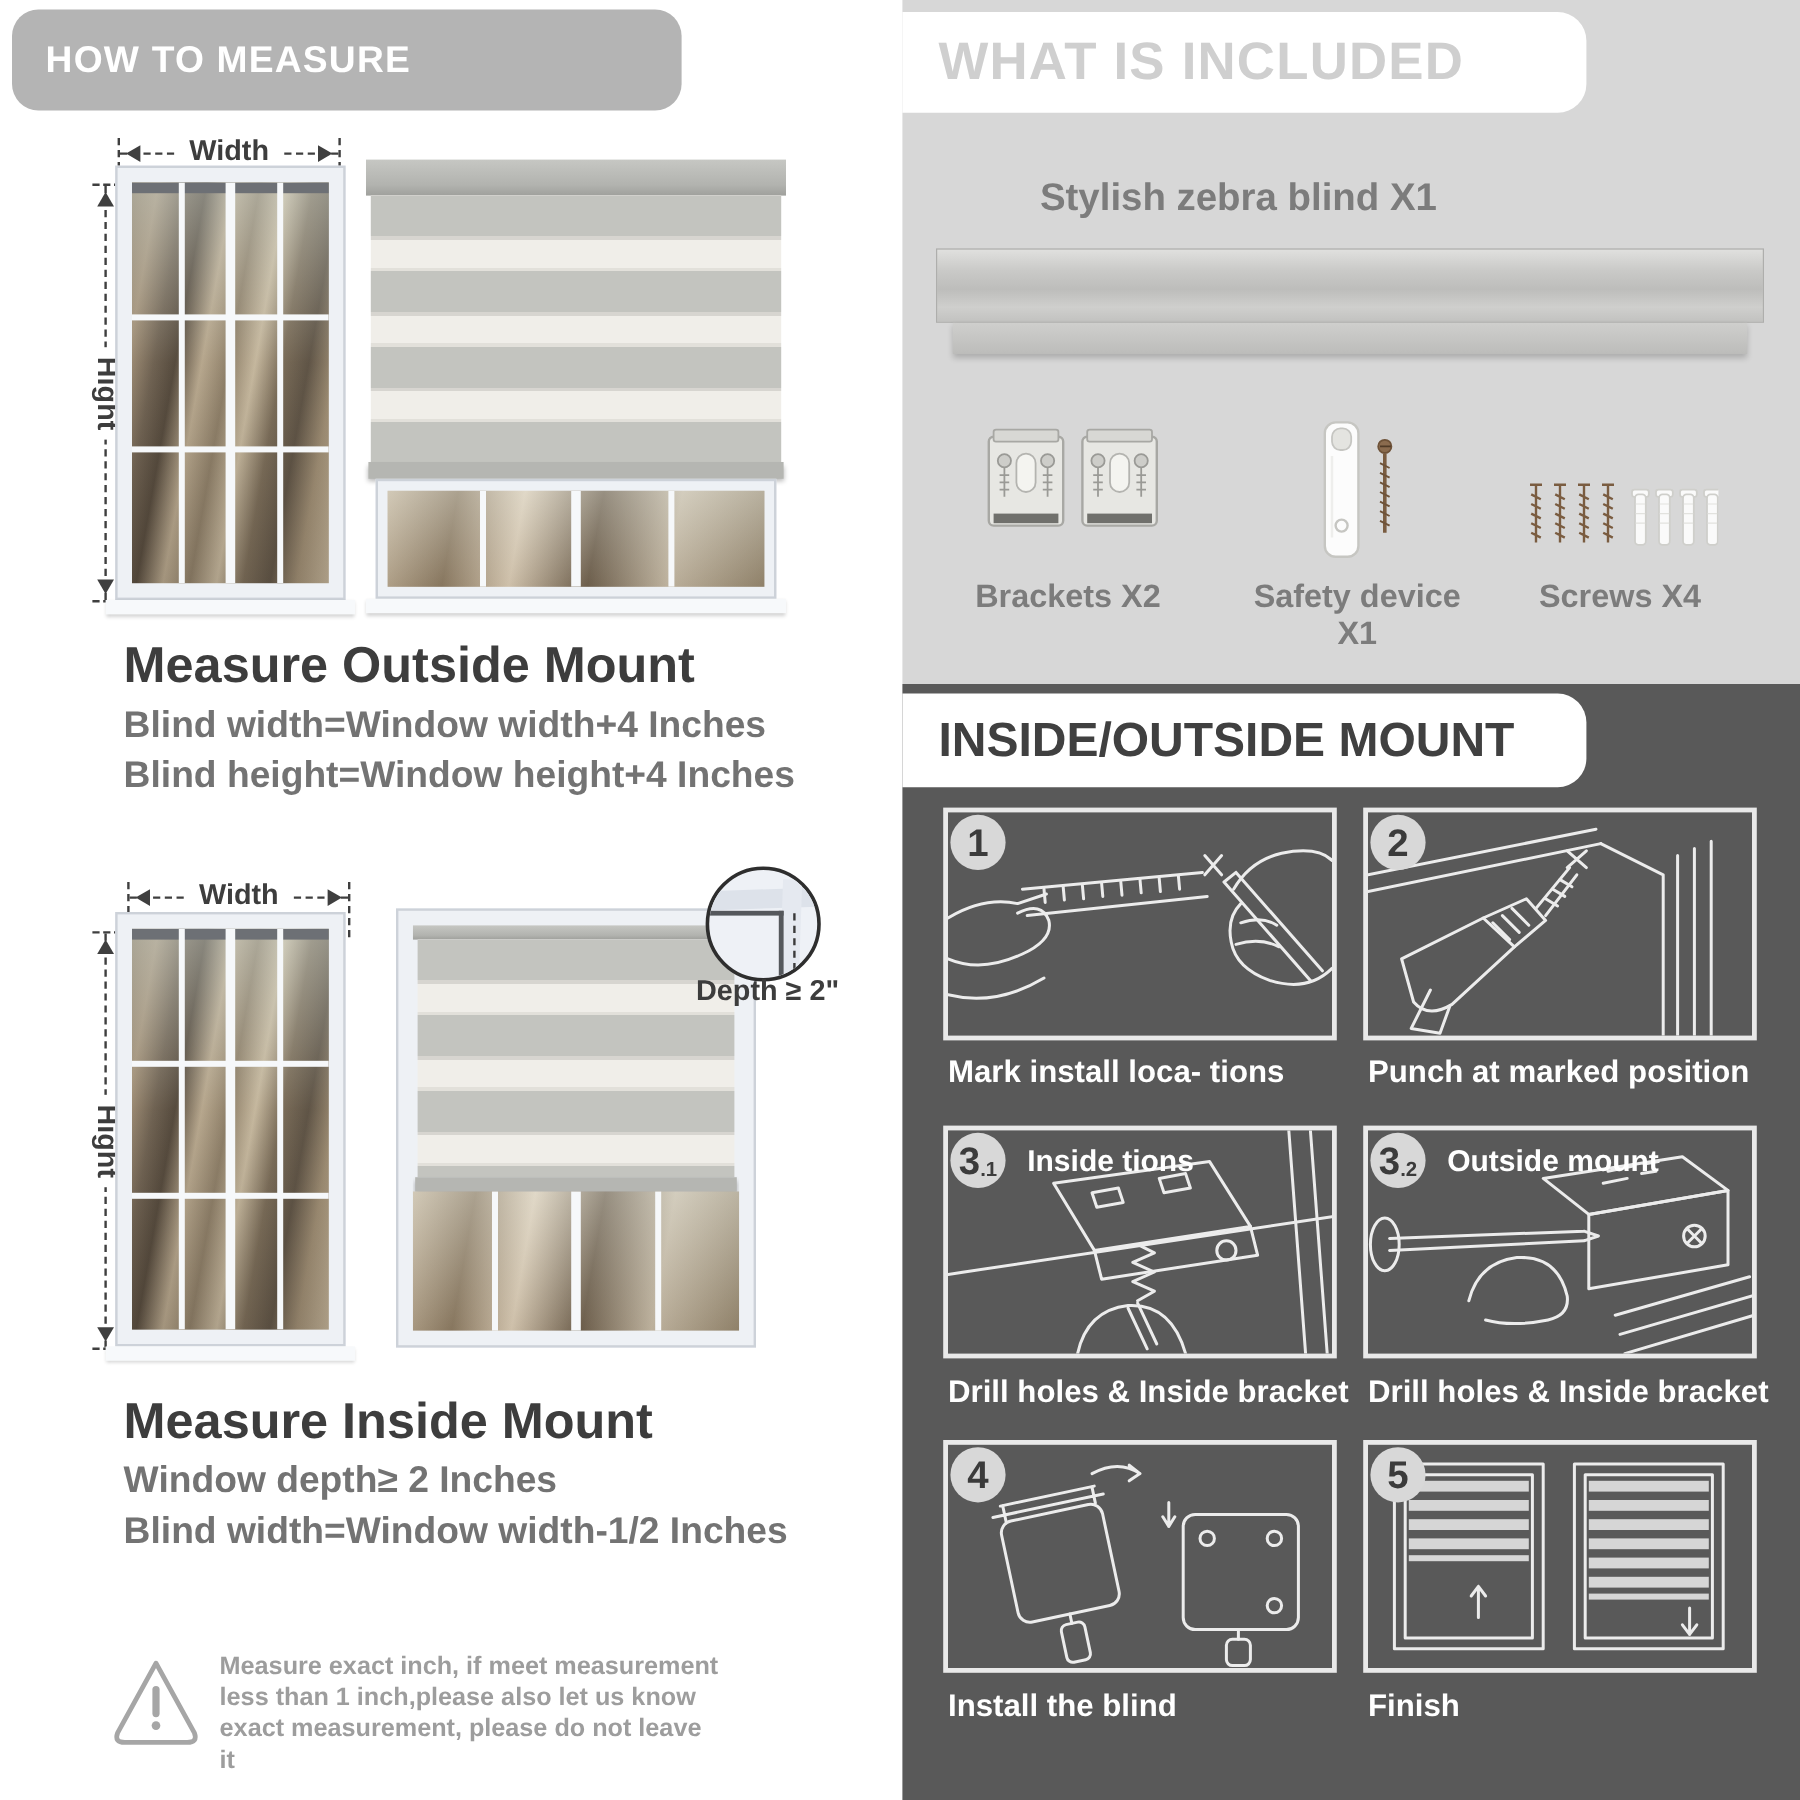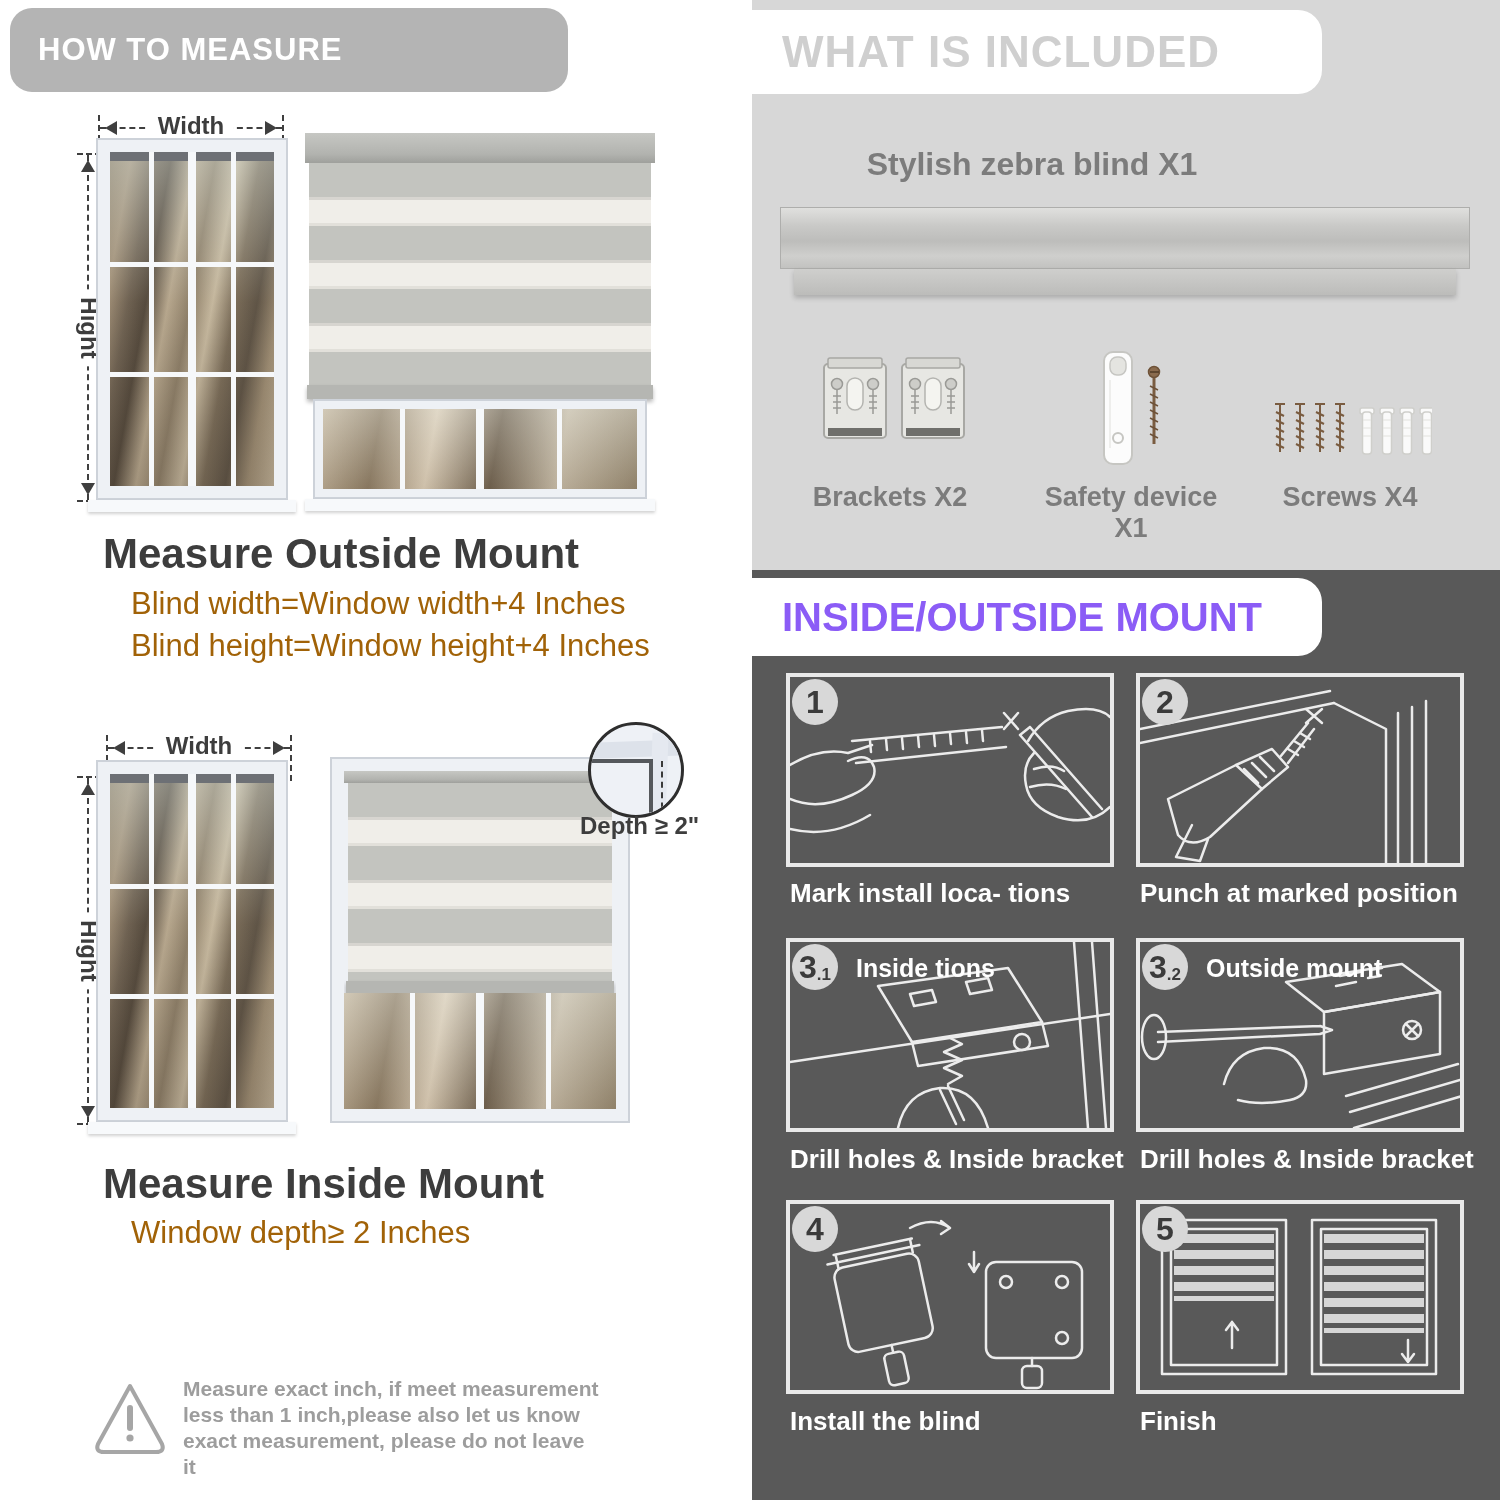--- a/index.html
+++ b/index.html
@@ -6,29 +6,29 @@
   #page{position:relative;width:1500px;height:1500px;background:#ffffff;overflow:hidden;
         font-family:"Liberation Sans",sans-serif;-webkit-font-smoothing:antialiased;}
   .abs{position:absolute;}
 
   
   .hdr-left{left:10px;top:8px;width:530px;height:84px;background:#b4b4b4;border-radius:22px;
             color:#fff;font-size:31px;font-weight:bold;line-height:84px;padding-left:28px;letter-spacing:1px;}
   .hdr-included{left:752px;top:10px;width:540px;height:84px;background:#fff;border-radius:0 24px 24px 0;
             color:#cfcfcf;font-size:44px;font-weight:bold;line-height:84px;padding-left:30px;letter-spacing:1px;}
   .hdr-mount{left:752px;top:578px;width:540px;height:78px;background:#fff;border-radius:0 24px 24px 0;
-            color:#8b5cf6;font-size:40px;font-weight:bold;line-height:78px;padding-left:30px;}
+            color:#404040;font-size:40px;font-weight:bold;line-height:78px;padding-left:30px;}
 
   
   .sec-included{left:752px;top:0;width:748px;height:570px;background:#d7d7d7;}
   .sec-dark{left:752px;top:570px;width:748px;height:930px;background:#595959;}
 
   
   .h1{font-size:42px;font-weight:bold;color:#3d3d3d;}
-  .body-line{font-size:31px;font-weight:normal;color:#a16207;margin-left:28px;}
+  .body-line{font-size:31px;font-weight:bold;color:#737373;}
   .warn-text{font-size:21px;font-weight:bold;color:#9d9d9d;line-height:26px;width:420px;}
   .dim-label{font-size:24px;font-weight:bold;color:#3d3d3d;background:#fff;padding:0 10px;}
   .depth-label{font-size:24px;font-weight:bold;color:#3d3d3d;}
   .included-label{font-size:32px;font-weight:bold;color:#7c7c7c;text-align:center;}
   .item-caption{font-size:27px;font-weight:bold;color:#7c7c7c;text-align:center;}
   .step-caption{font-size:26px;font-weight:bold;color:#fff;}
   .panel-title{font-size:25px;font-weight:bold;color:#fff;position:absolute;left:66px;top:12px;}
 
   
   .h-arrow{border-top:2px dashed #3f3f3f;height:0;}
@@ -188,20 +188,21 @@
     <div class="dc-band-t"></div>
     <div class="dc-band-r"></div>
     <div class="dc-l-h"></div>
     <div class="dc-l-v"></div>
     <div class="dc-dash"></div>
   </div>
   <div class="abs depth-label" style="left:580px;top:812px;">Depth ≥ 2"</div>
 
   <div class="abs h1" style="left:103px;top:1160px;">Measure Inside Mount</div>
   <div class="abs body-line" style="left:103px;top:1215px;">Window depth≥ 2 Inches</div>
+  <div class="abs body-line" style="left:103px;top:1258px;">Blind width=Window width-1/2 Inches</div>
 
   <svg class="abs" style="left:92px;top:1380px;" width="76" height="78" viewBox="0 0 76 78">
     <path class="warn-tri" d="M38 6 L70 64 Q73 72 64 72 L12 72 Q3 72 6 64 Z"></path>
     <path d="M38 28 L38 48" stroke="#a6a6a6" stroke-width="6" stroke-linecap="round"></path>
     <circle cx="38" cy="58" r="3.6" fill="#a6a6a6"></circle>
   </svg>
   <div class="abs warn-text" style="left:183px;top:1376px;">Measure exact inch, if meet measurement less than 1 inch,please also let us know exact measurement, please do not leave it</div>
 
   <div class="abs hdr-included">WHAT IS INCLUDED</div>
 

